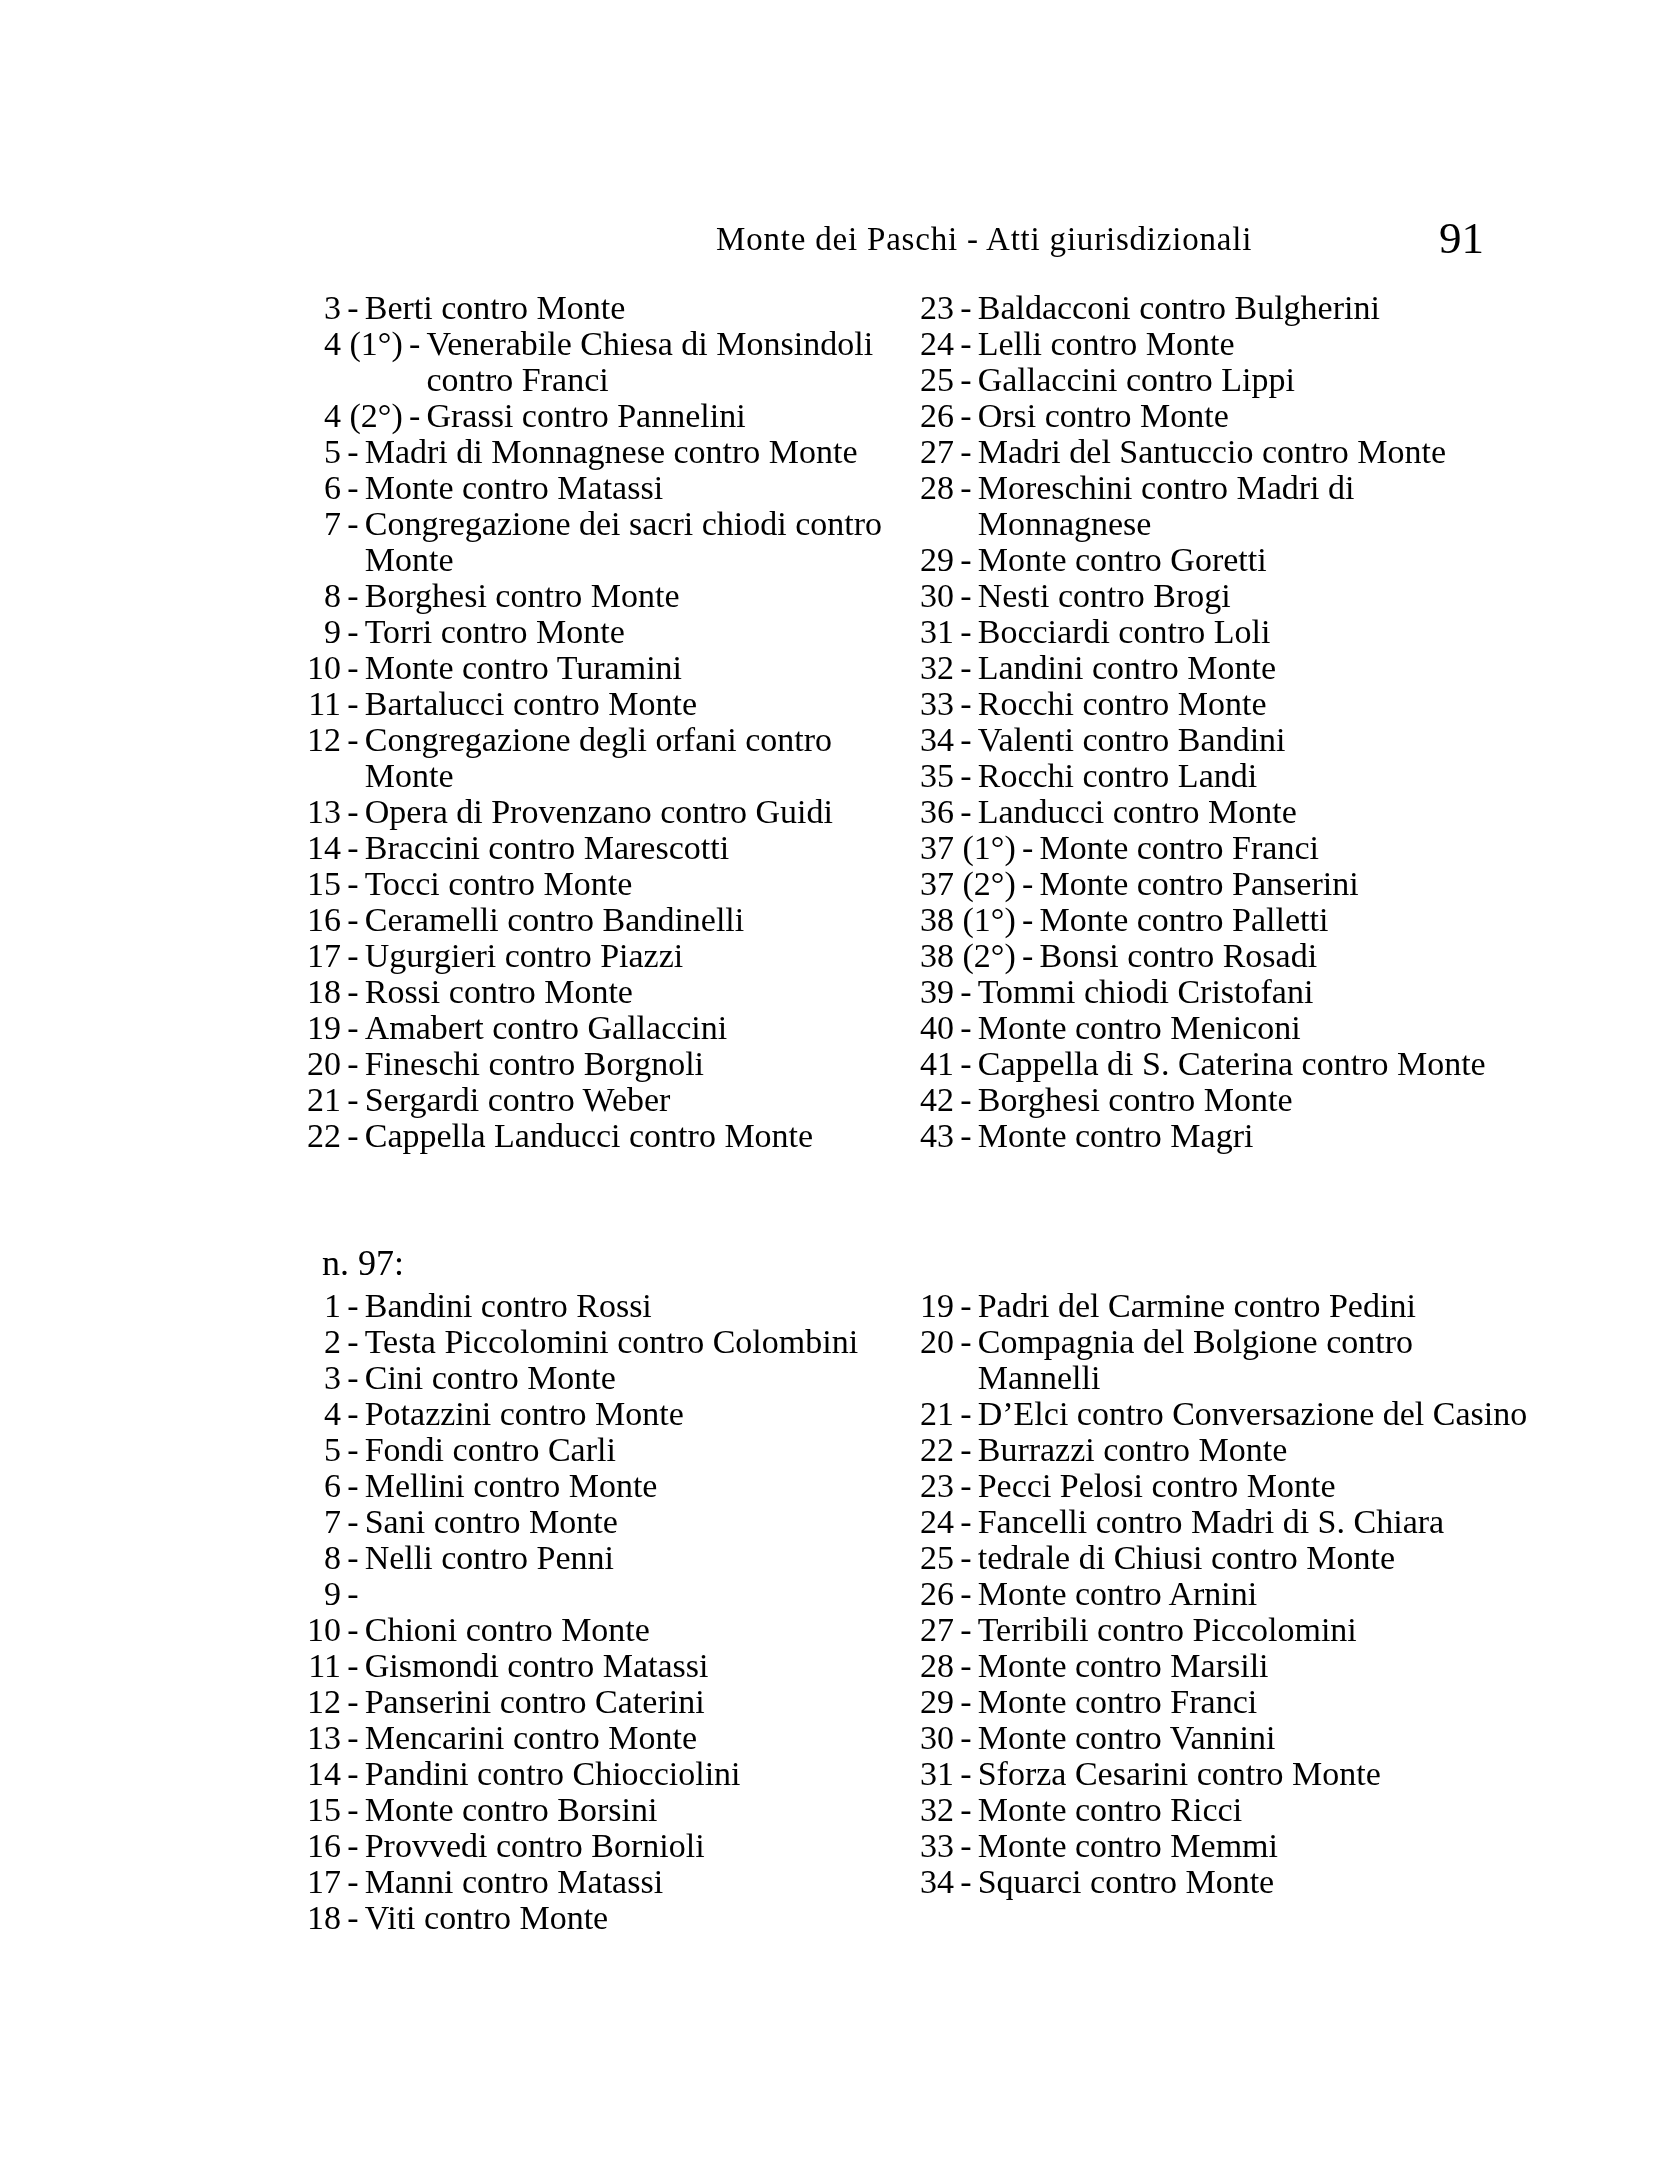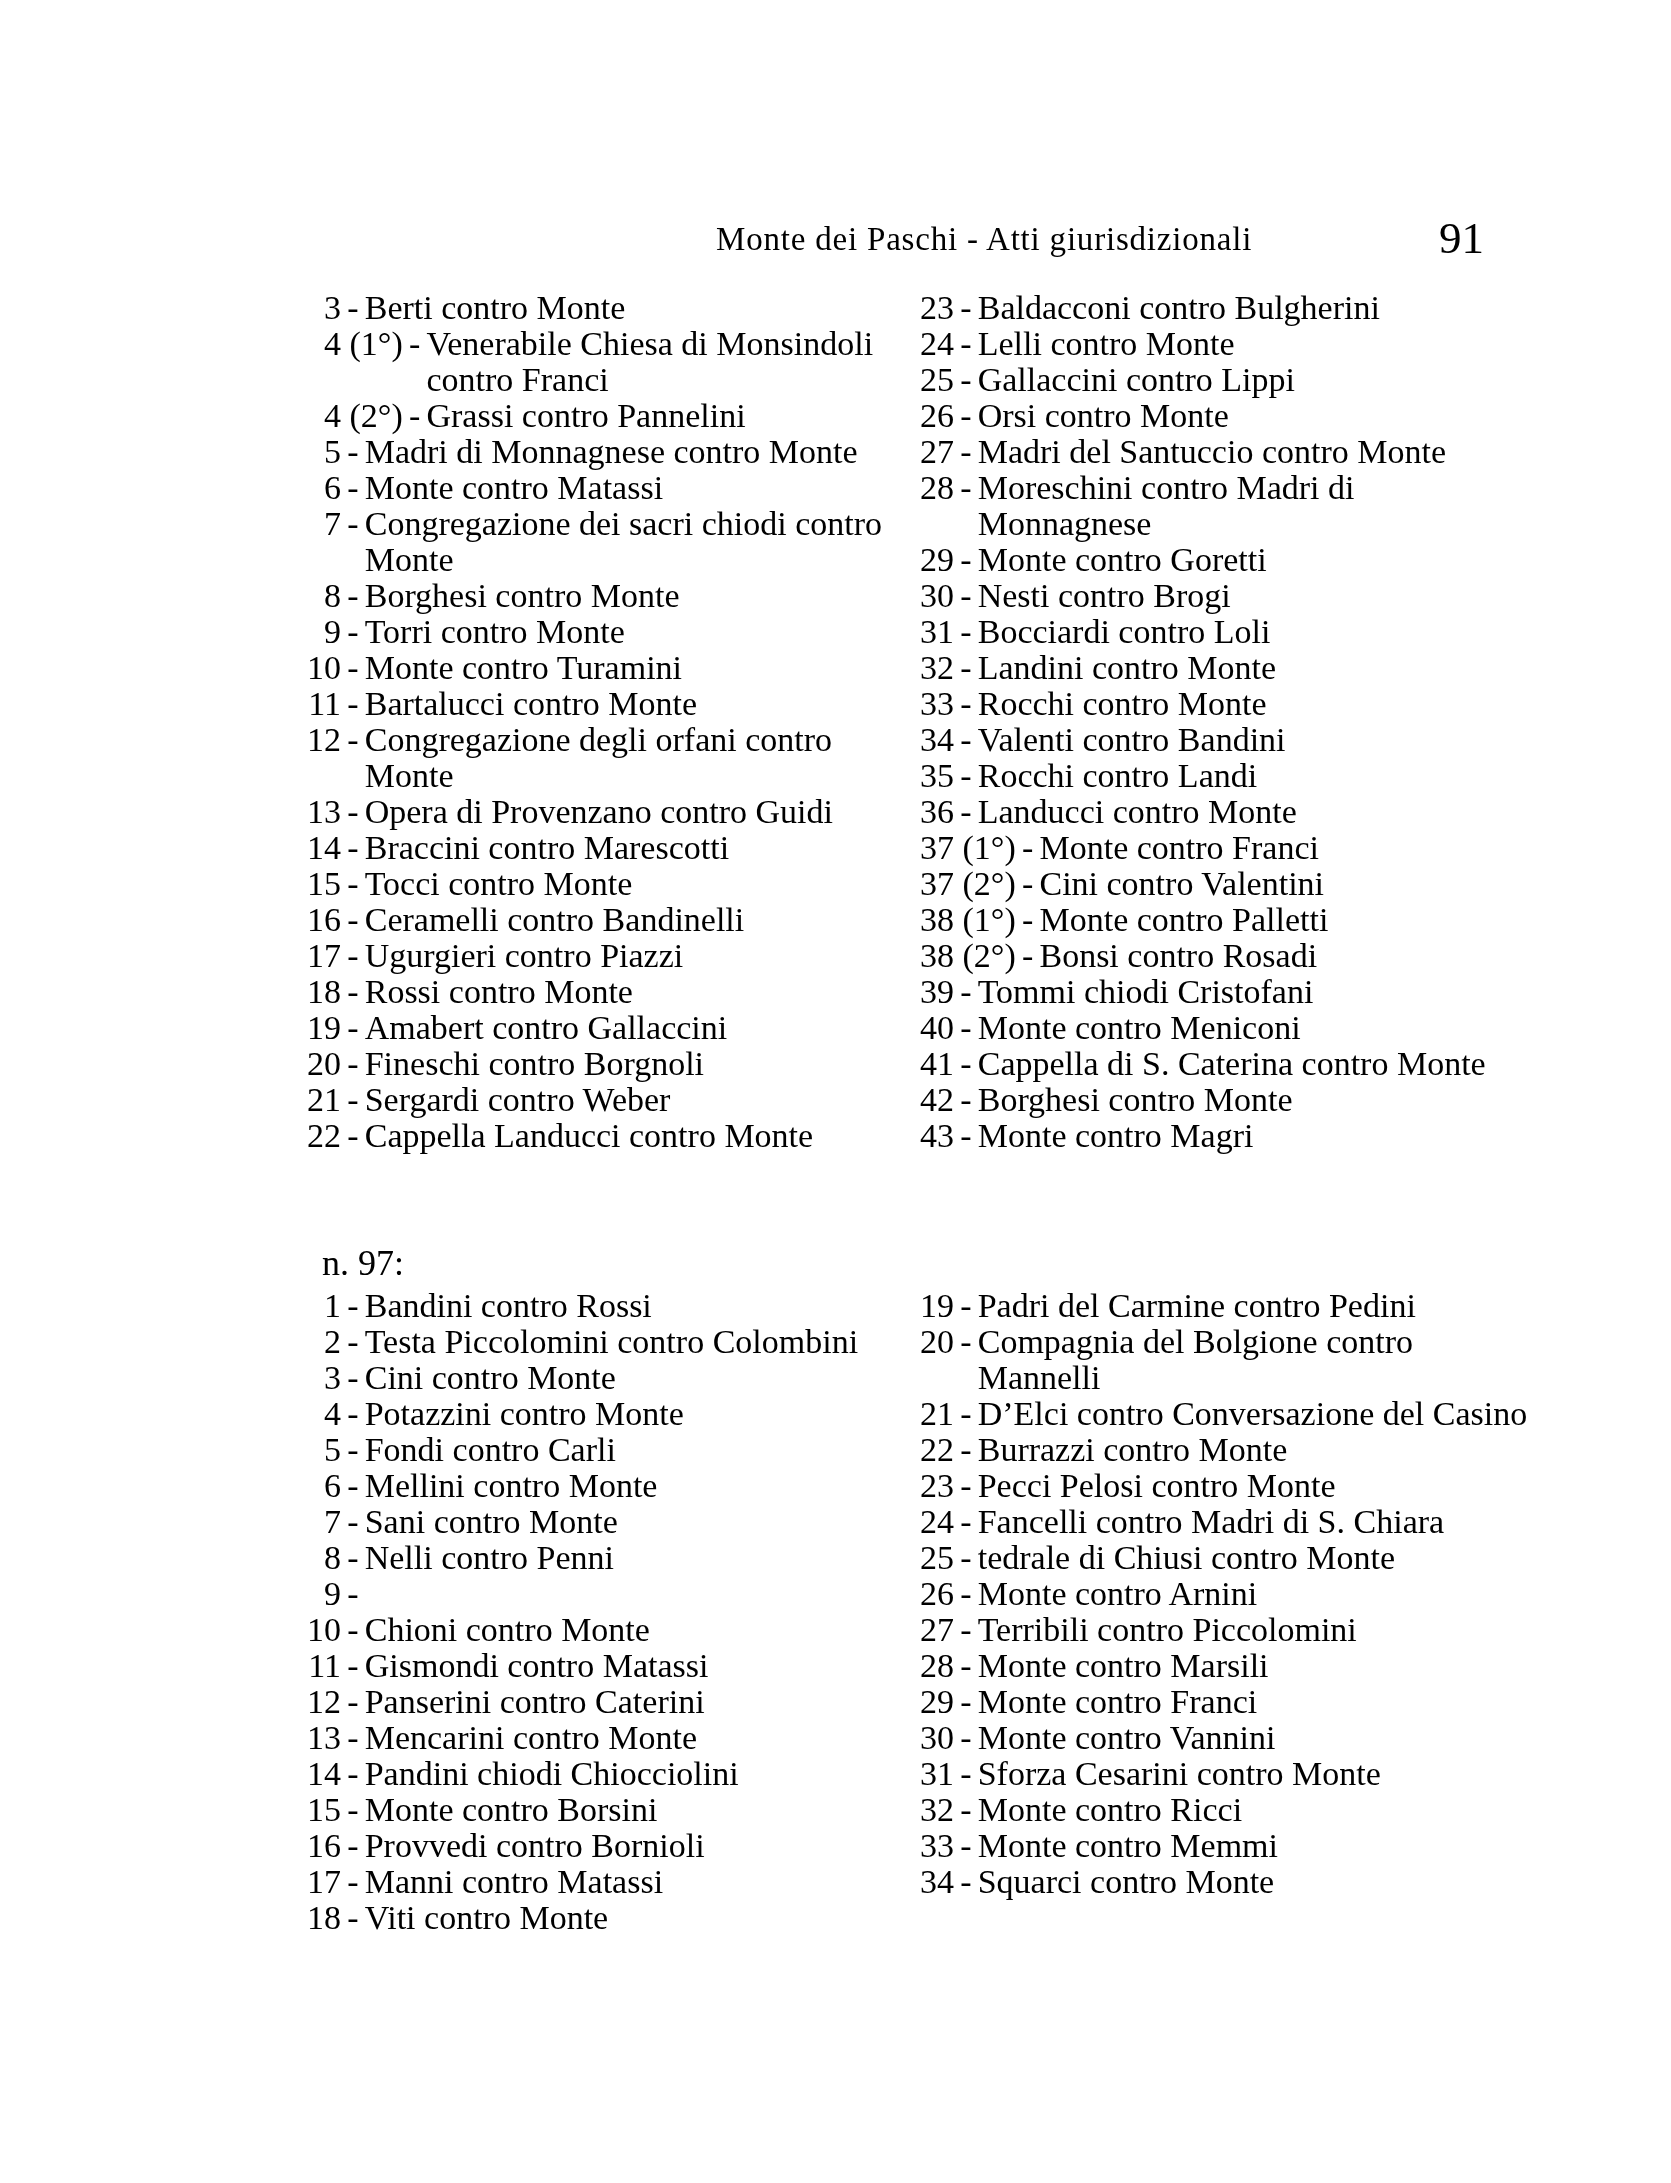--- a/index.html
+++ b/index.html
@@ -372,21 +372,21 @@
         <span class="dash">-</span>
         <span class="body">
           <div class="line">Monte contro Franci</div>
         </span>
       </div>
       <div class="item">
         <span class="num">37</span>
         <span class="paren"> (2°)</span>
         <span class="dash">-</span>
         <span class="body">
-          <div class="line">Cini contro Valentini</div>
+          <div class="line">Monte contro Panserini</div>
         </span>
       </div>
       <div class="item">
         <span class="num">38</span>
         <span class="paren"> (1°)</span>
         <span class="dash">-</span>
         <span class="body">
           <div class="line">Monte contro Palletti</div>
         </span>
       </div>
@@ -542,21 +542,21 @@
         <span class="dash">-</span>
         <span class="body">
           <div class="line">Mencarini contro Monte</div>
         </span>
       </div>
       <div class="item">
         <span class="num">14</span>
         <span class="paren"></span>
         <span class="dash">-</span>
         <span class="body">
-          <div class="line">Pandini chiodi Chiocciolini</div>
+          <div class="line">Pandini contro Chiocciolini</div>
         </span>
       </div>
       <div class="item">
         <span class="num">15</span>
         <span class="paren"></span>
         <span class="dash">-</span>
         <span class="body">
           <div class="line">Monte contro Borsini</div>
         </span>
       </div>

